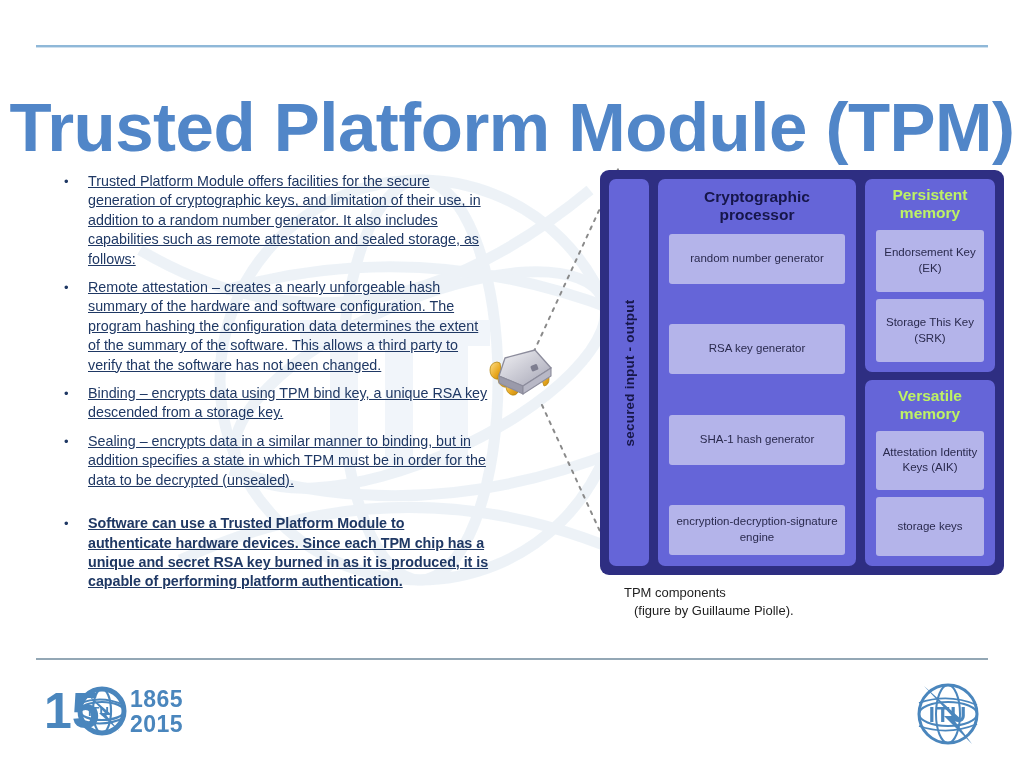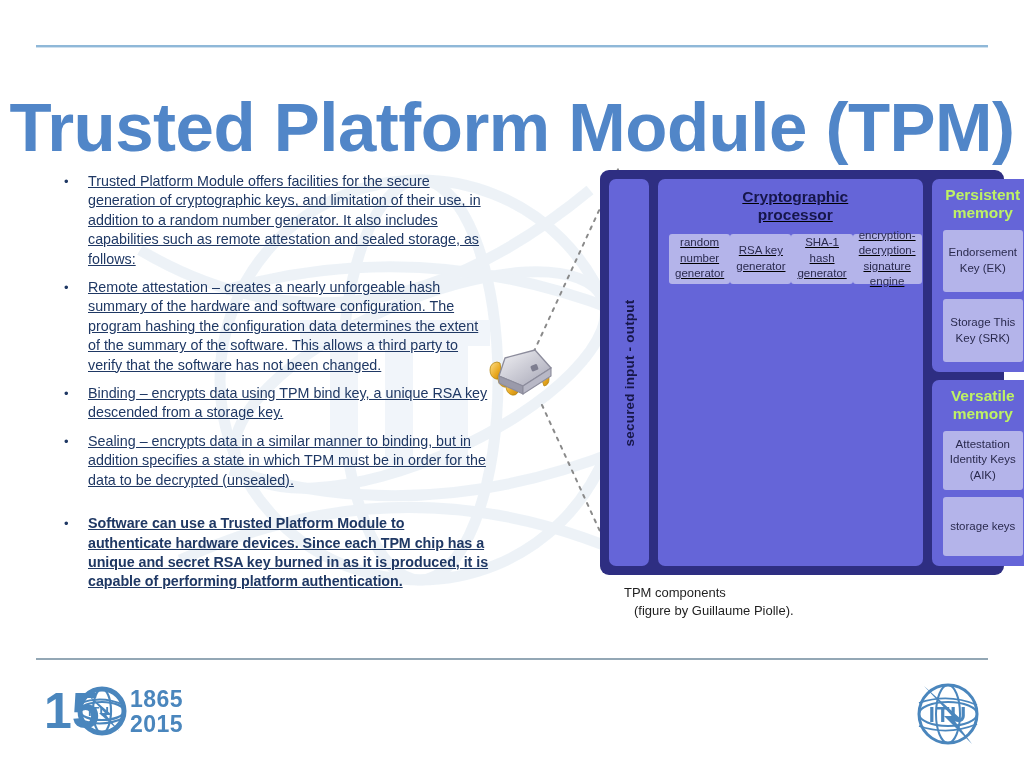--- a/index.html
+++ b/index.html
@@ -142,37 +142,36 @@
     font-size: 13.5px;
     font-weight: bold;
     color: #171749;
     letter-spacing: 0.2px;
   }
 
   .crypto-col {
     flex: 0 0 198px;
     background: #6565d8;
     border-radius: 7px;
-    padding: 9px 1px 11px 11px;
+    padding: 9px 11px 11px 11px;
     display: flex;
     flex-direction: column;
-    text-decoration: underline;
   }
   .crypto-title {
     font-size: 15.5px;
     font-weight: bold;
     color: #16164a;
     text-align: center;
     line-height: 1.18;
     margin-bottom: 9px;
   }
   .crypto-items {
     flex: 1;
     display: flex;
-    flex-direction: row;
+    flex-direction: column;
     justify-content: space-between;
   }
   .inner-box {
     background: #b4b4ea;
     border-radius: 3px;
     color: #2a2a4e;
     font-size: 11.5px;
     text-align: center;
     line-height: 1.35;
     display: flex;

